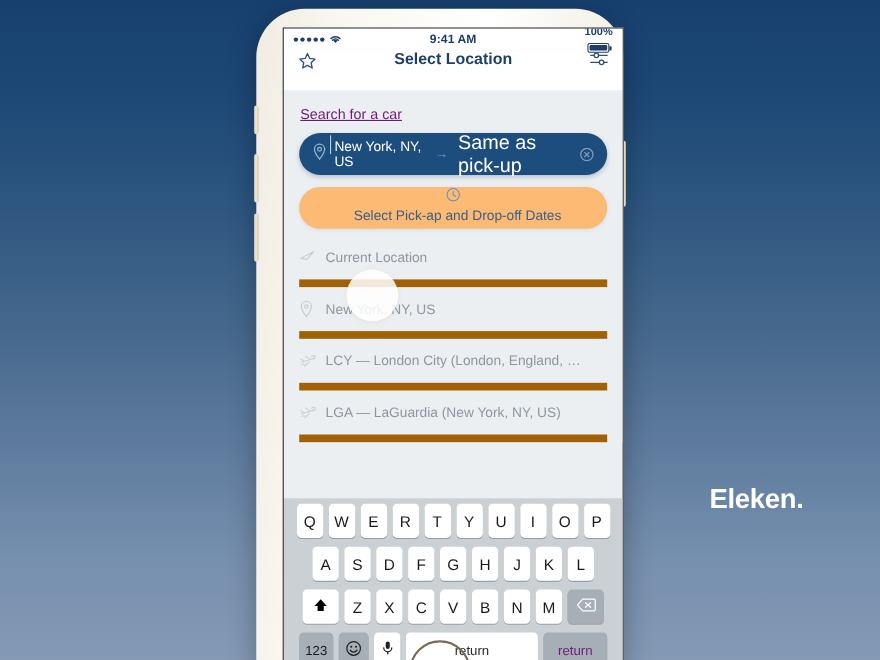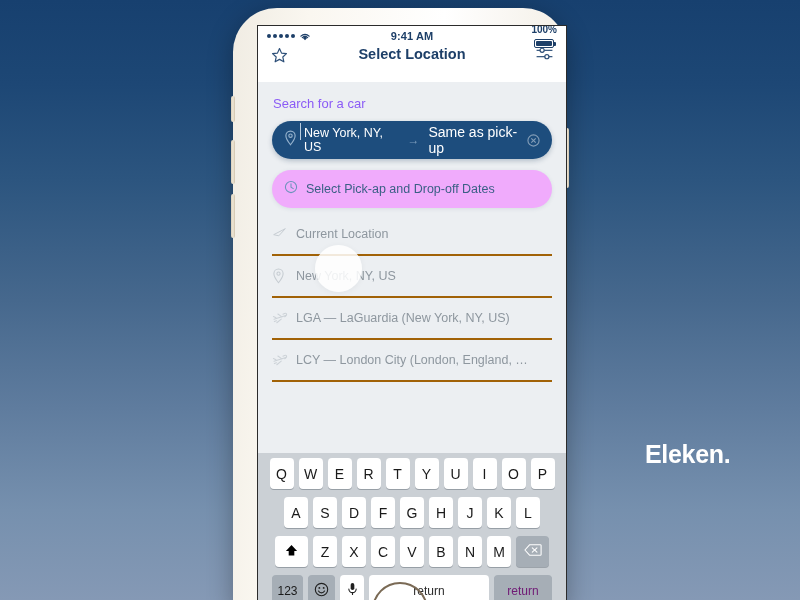--- a/index.html
+++ b/index.html
@@ -119,22 +119,23 @@
     text-align: center;
     font-size: 14.5px; font-weight: bold;
     color: #1d3f68;
   }
   .nav-icon { z-index: 2; cursor: pointer; display: flex; align-items: center; }
   #nav-right { margin-left: auto; }
 
   
   #searchpanel { background: #eceff2; padding: 10px 14px 6px; }
   #search-placeholder {
-    font-size: 13px; color: #8b5cf6;
+    font-size: 13px; color: #701a75;
     padding: 4px 0 10px 1px;
+    text-decoration: underline;
   }
 
   .pill {
     height: 38px;
     border-radius: 19px;
     display: flex; align-items: center;
     padding: 0 12px;
     box-sizing: border-box;
   }
   #pill-location {
@@ -145,38 +146,39 @@
   #pill-location .loc-text {
     font-size: 12.5px; color: #ffffff; margin-left: 7px;
     position: relative;
   }
   #pill-location .loc-text::before {
     content: ""; position: absolute;
     left: -4px; top: -3px; width: 1px; height: 17px;
     background: #b9cde0;
   }
   .arrow-sep { margin: 0 9px; color: #7d9dbc; font-size: 12px; }
-  #pill-samepickup { font-size: 14px; color: #ffffff; }
+  #pill-samepickup { font-size: 18px; color: #ffffff; }
   #pill-clear { margin-left: auto; opacity: 0.45; display: flex; }
 
   #pill-dates {
-    background: #f0abfc;
+    background: #fdba74;
     margin-top: 11px;
     box-shadow: 0 1px 4px rgba(40,70,100,0.10);
+    flex-direction: column;
   }
   #pill-dates .dates-text {
     font-size: 12.5px; color: #3a5f85; margin-left: 8px;
   }
 
   
   #suglist { background: #eceff2; padding: 0 14px; position: relative; }
   .sug-row {
     height: 40px;
     display: flex; align-items: center;
-    border-bottom: 2px solid #a16207;
+    border-bottom: 7px solid #a16207;
     cursor: pointer;
   }
   .sug-row:last-child { border-bottom: 1px solid #dfe3e8; }
   .sug-icon { width: 24px; display: flex; align-items: center; opacity: 0.55; }
   .sug-label {
     font-size: 12.5px; color: #8e979f;
     white-space: nowrap; overflow: hidden;
   }
   #tap-indicator {
     position: absolute;
@@ -342,31 +344,31 @@
           <span class="sug-label">New York, NY, US</span>
         </div>
 
         <div class="sug-row">
           <span class="sug-icon">
             <svg width="16" height="15" viewBox="0 0 18 17">
               <path d="M2.2 9.4 L15.6 5.2 M6.6 3.4 L11.2 6.6 M5.4 13.3 L10.4 9.2 M1.6 6.2 L4.4 7.6 M2.6 12 L5 11" fill="none" stroke="#b3bbc2" stroke-width="1.2" stroke-linecap="round"></path>
               <path d="M12.4 3.6 c1.8-1 3.4-1.2 3.9-.5 .5 .8 -.3 2.3 -2 3.4" fill="none" stroke="#b3bbc2" stroke-width="1.2" stroke-linecap="round"></path>
             </svg>
           </span>
-          <span class="sug-label">LGA — LaGuardia (New York, NY, US)</span>
+          <span class="sug-label">LCY — London City (London, England, …</span>
         </div>
 
         <div class="sug-row">
           <span class="sug-icon">
             <svg width="16" height="15" viewBox="0 0 18 17">
               <path d="M2.2 9.4 L15.6 5.2 M6.6 3.4 L11.2 6.6 M5.4 13.3 L10.4 9.2 M1.6 6.2 L4.4 7.6 M2.6 12 L5 11" fill="none" stroke="#b3bbc2" stroke-width="1.2" stroke-linecap="round"></path>
               <path d="M12.4 3.6 c1.8-1 3.4-1.2 3.9-.5 .5 .8 -.3 2.3 -2 3.4" fill="none" stroke="#b3bbc2" stroke-width="1.2" stroke-linecap="round"></path>
             </svg>
           </span>
-          <span class="sug-label">LCY — London City (London, England, …</span>
+          <span class="sug-label">LGA — LaGuardia (New York, NY, US)</span>
         </div>
 
         <div id="tap-indicator"></div>
       </div>
 
       <div id="keyboard">
 
         <div class="kb-row">
           <div class="key">Q</div>
           <div class="key">W</div>

